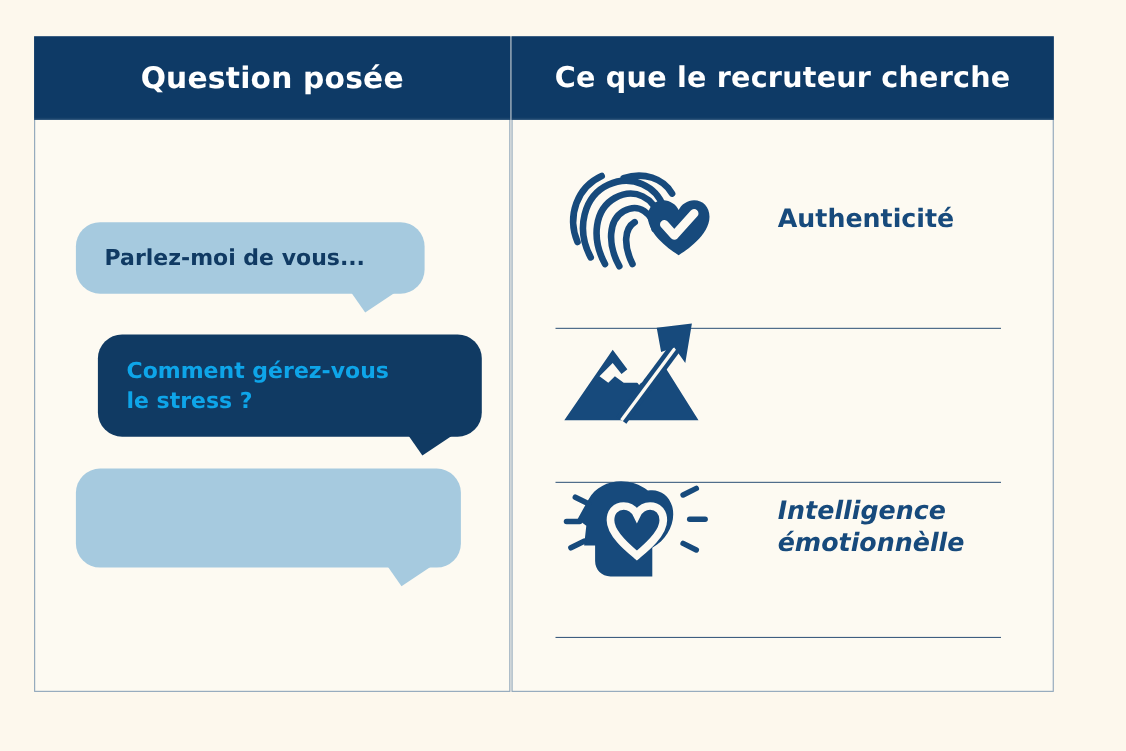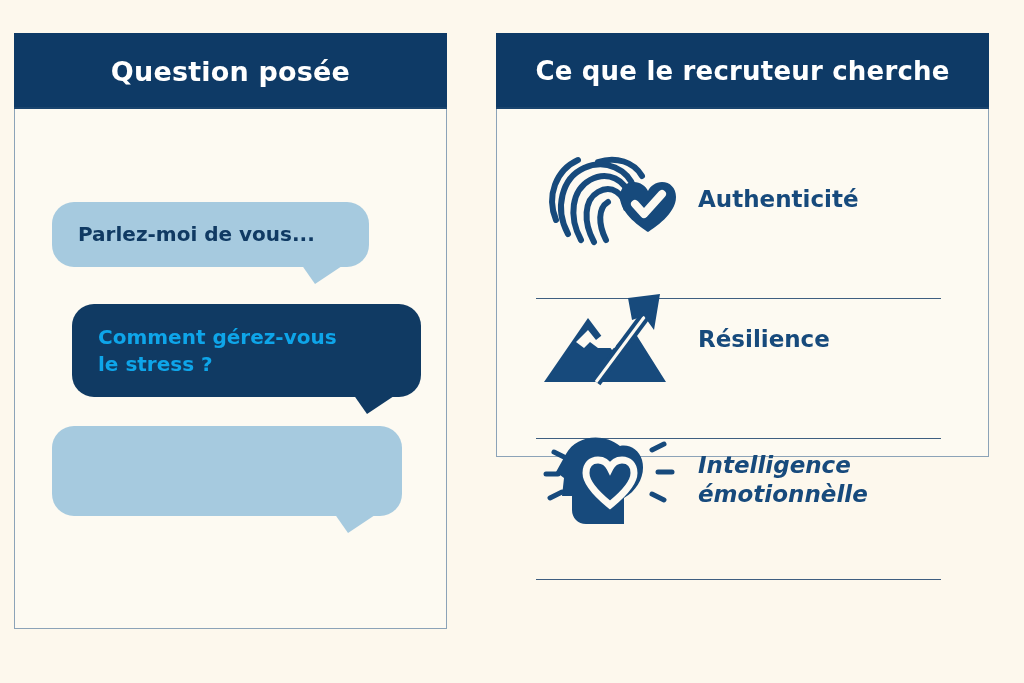--- a/index.html
+++ b/index.html
@@ -20,22 +20,22 @@
     background: #FDF8ED;
   }
 
   
   .panel {
     position: absolute;
     box-sizing: border-box;
     border: 1px solid #8CA3B8;
     background: #FDFAF2;
   }
-  #panel-left  { left: 14px;  top: 33px; width: 433px; height: 596px; text-decoration: underline; }
-  #panel-right { left: 496px; top: 33px; width: 493px; height: 424px; }
+  #panel-left  { left: 31px;  top: 33px; width: 433px; height: 596px; text-decoration: underline; }
+  #panel-right { left: 465px; top: 33px; width: 493px; height: 596px; }
 
   .panel-header {
     position: absolute;
     left: -1px;
     top: -1px;
     height: 76px;
     background: #0E3A66;
     display: flex;
     align-items: center;
     justify-content: center;
@@ -107,20 +107,21 @@
     top: 0;
     width: 100%;
   }
   .trait-row {
     position: absolute;
     left: 39px;
     width: 405px;
     height: 118px;
     display: flex;
     align-items: center;
+    gap: 40px;
   }
   #trait-0 { top: 32px; }
   #trait-1 { top: 172px; }
   #trait-2 { top: 312px; font-style: italic; }
 
   .trait-icon {
     width: 150px;
     height: 110px;
     flex: 0 0 150px;
     display: flex;
@@ -209,21 +210,20 @@
         <div class="trait-row" id="trait-1">
           <div class="trait-icon">
             <svg width="150" height="108" viewBox="0 0 150 108" aria-hidden="true">
               <path d="M8 96 L52 32 L76 64 L96 42 L130 96 Z" fill="#174A7C"></path>
               <path d="M40 56 L52 44 L60 54 L70 46 L82 62 L62 62 L54 56 L48 62 Z" fill="#FDFAF2"></path>
               <path d="M60 96 L112 26" fill="none" stroke="#174A7C" stroke-width="11" stroke-linecap="butt"></path>
               <path d="M60 96 L112 26" fill="none" stroke="#FDFAF2" stroke-width="3"></path>
               <path d="M92 12 L124 8 L118 44 L108 30 L96 34 Z" fill="#174A7C"></path>
             </svg>
           </div>
-          <span class="trait-label">Résilience</span>
         </div>
 
         <div class="trait-divider" id="divider-1"></div>
 
         <div class="trait-row" id="trait-2">
           <div class="trait-icon">
             <svg width="150" height="108" viewBox="0 0 150 108" aria-hidden="true">
               <path d="M84 20 C66 6 40 10 30 28 L20 46 L28 52 L26 70 L36 70 L36 84 C36 92 42 98 50 98 L88 98 L88 72
                        C102 64 110 48 106 34 C103 24 94 18 84 20 Z" fill="#174A7C"></path>
               <path d="M62 34 C55 34 50 39 50 47 C50 60 68 74 74 79 C80 74 98 60 98 47 C98 39 93 34 86 34

